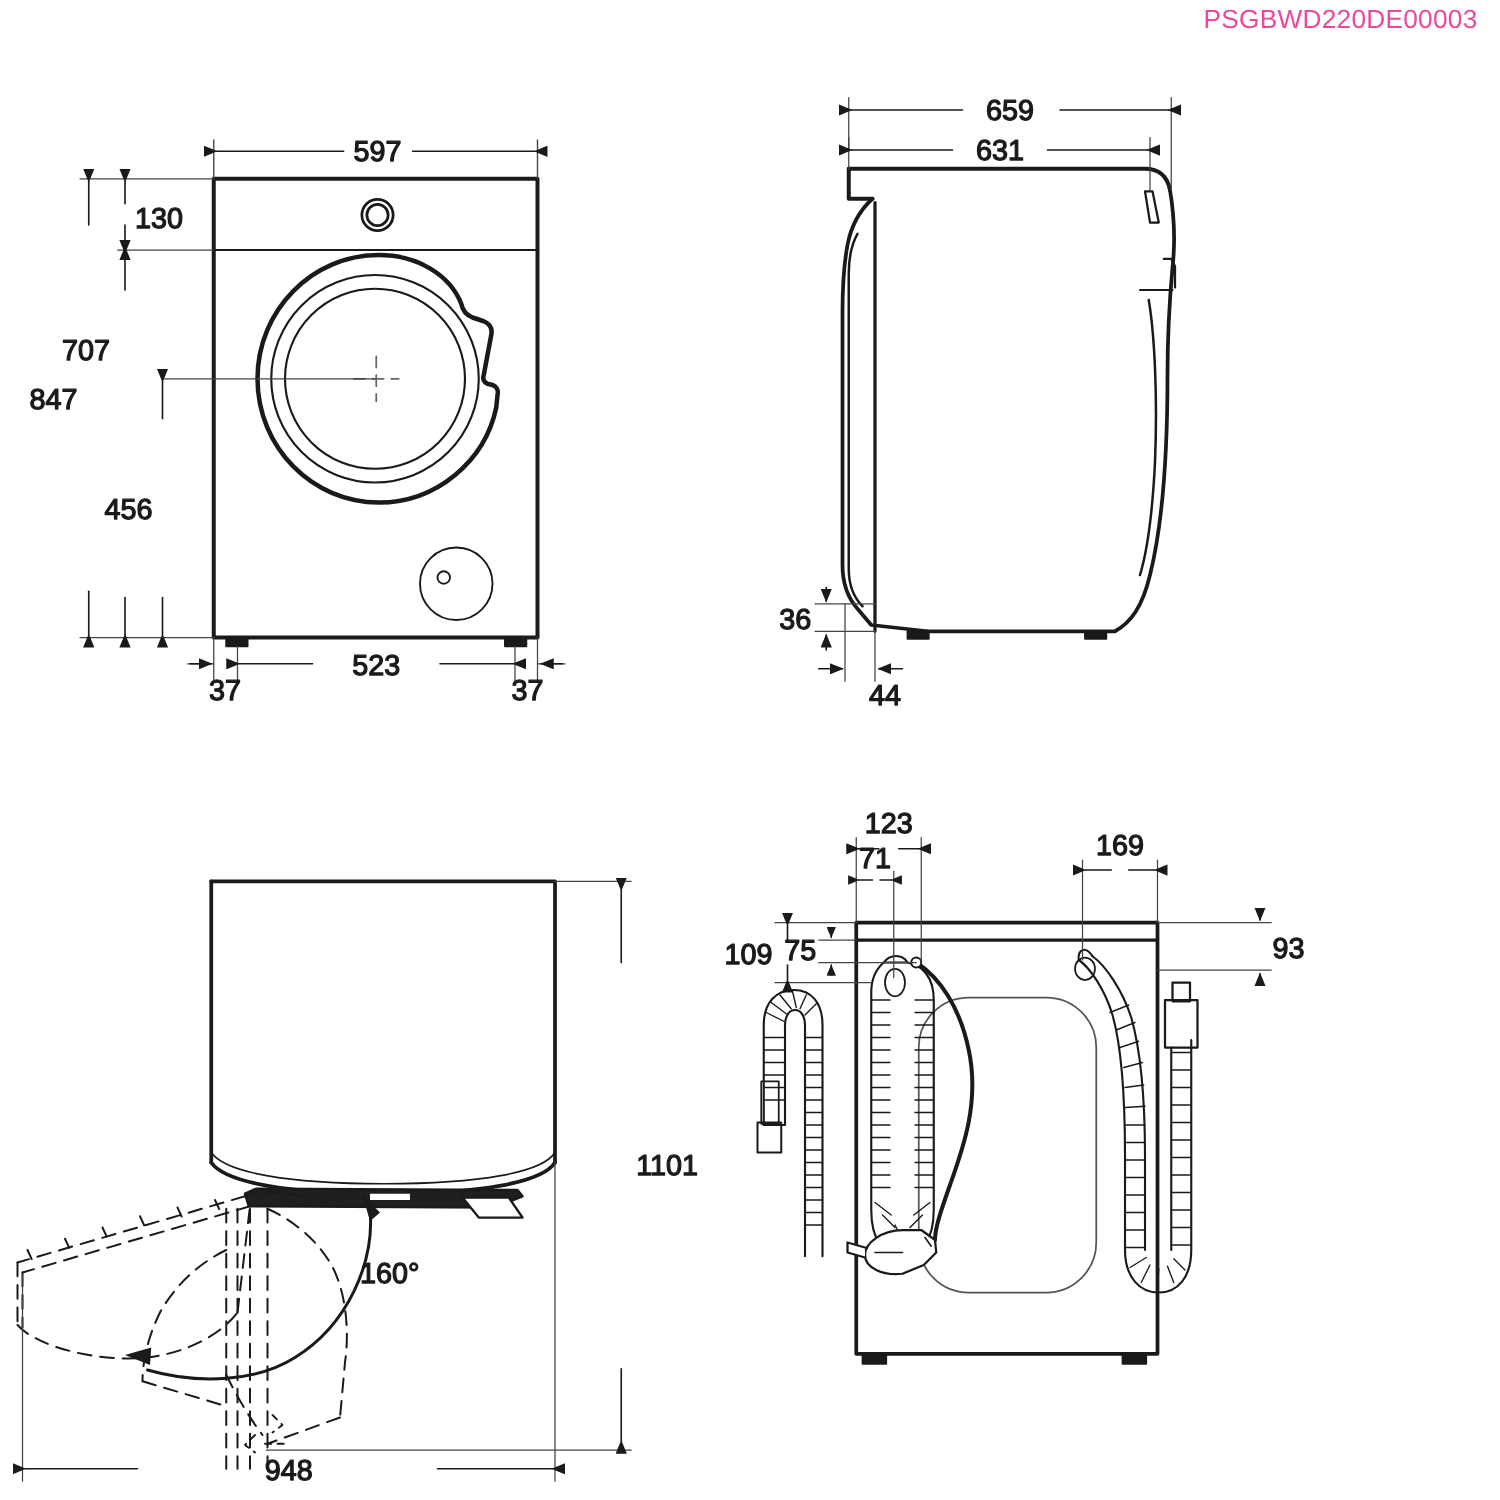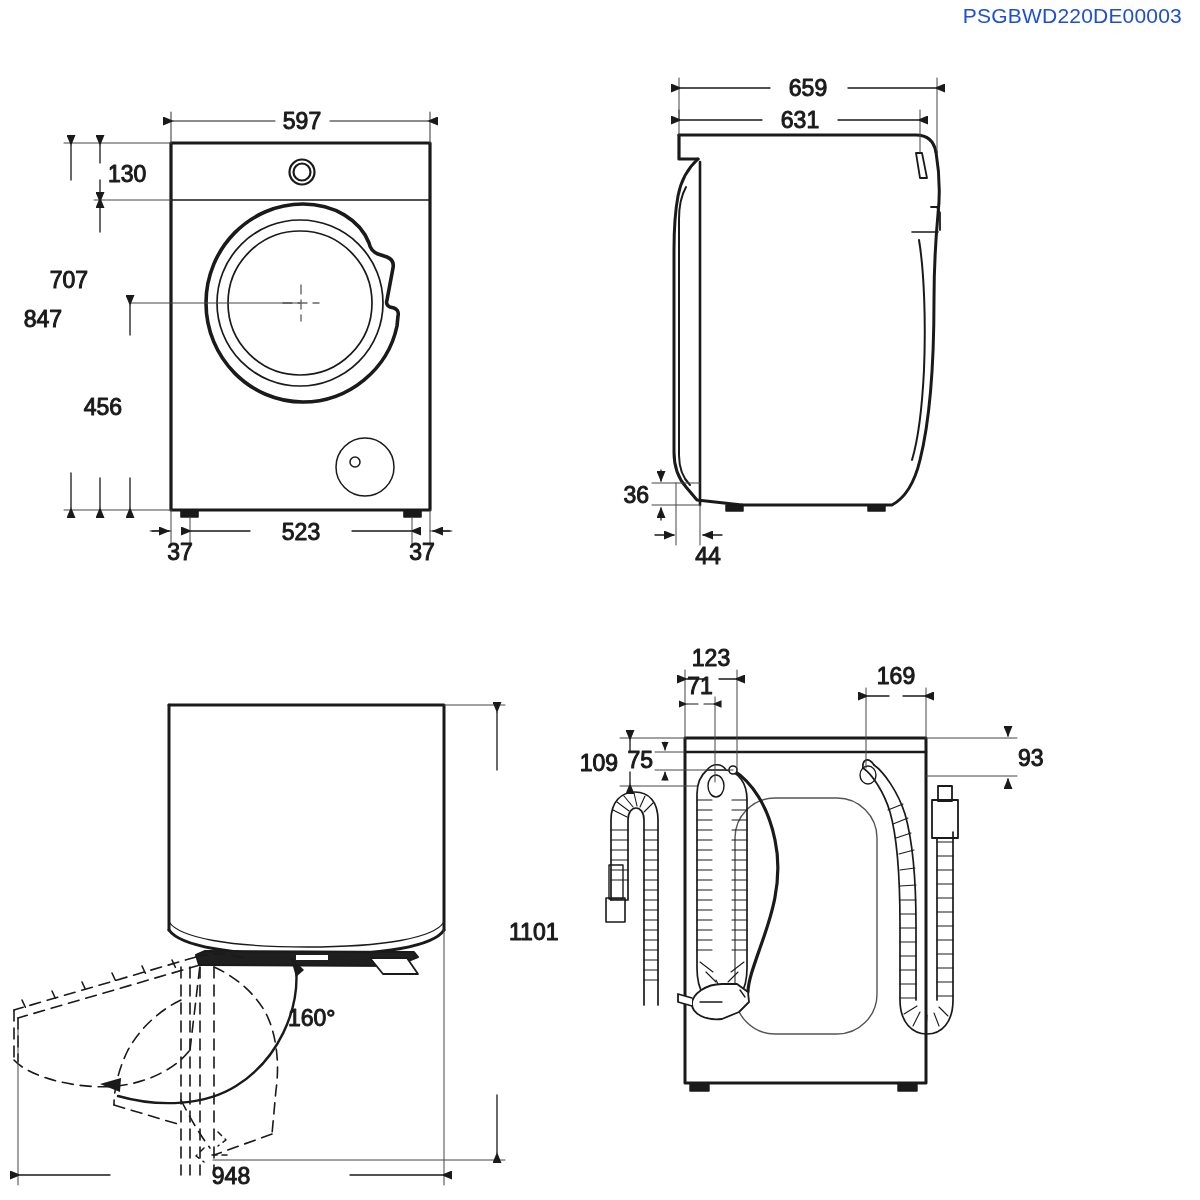--- a/index.html
+++ b/index.html
@@ -28,21 +28,21 @@
     width: 1200px;
     height: 1200px;
     display: block;
   }
   .doc-code {
     position: absolute;
     right: 18px;
     top: 4px;
     font-size: 21px;
     letter-spacing: 0.2px;
-    color: #1d4ed8;
+    color: #ec4899;
     font-family: "Liberation Sans", sans-serif;
     white-space: nowrap;
   }
   svg text {
     font-family: "Liberation Sans", sans-serif;
     fill: #1a1a1a;
   }
   .dimtext {
     font-size: 23px;
   }

